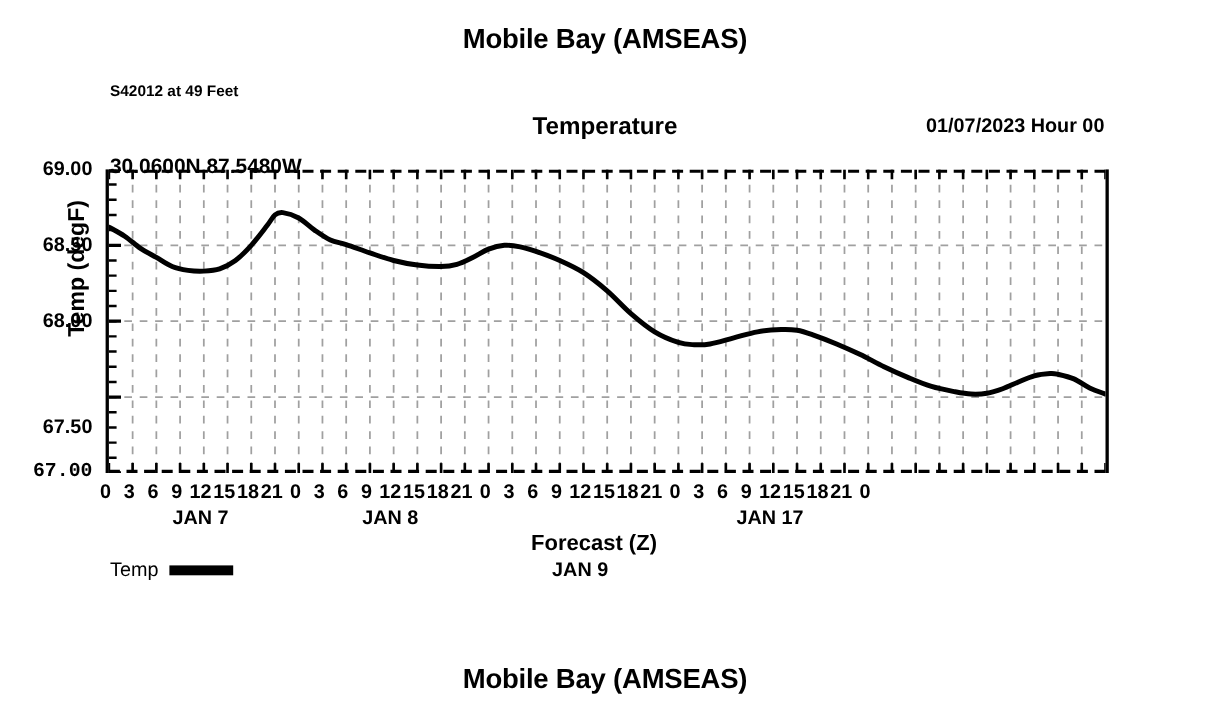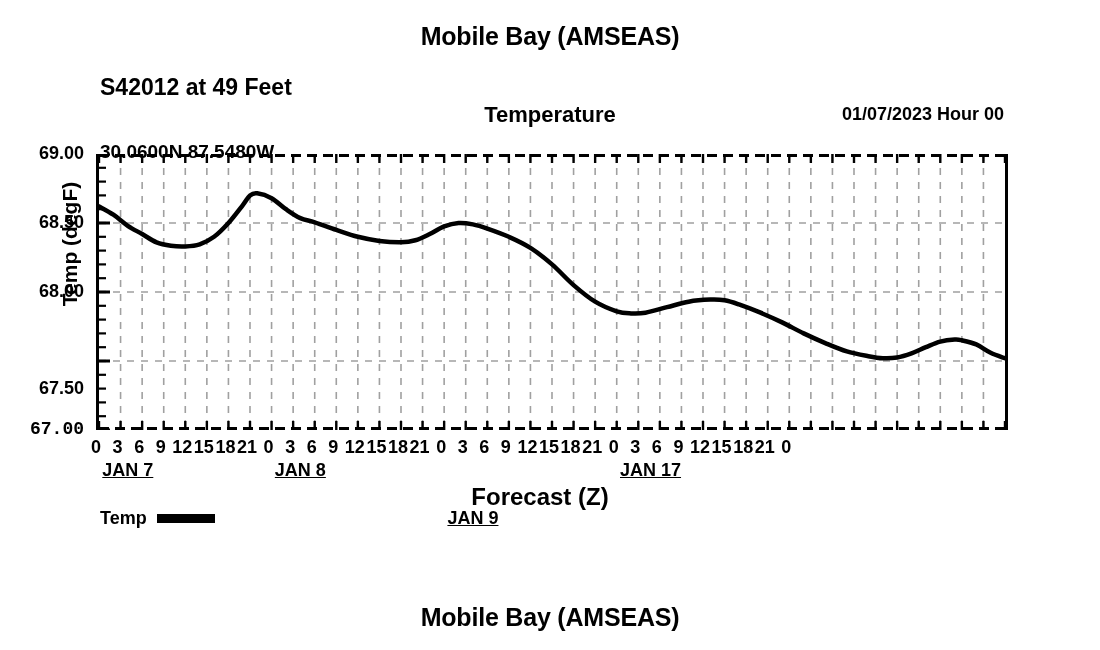--- a/index.html
+++ b/index.html
@@ -23,21 +23,21 @@
     left: 0;
     width: 1100px;
     text-align: center;
     font-size: 25px;
     font-weight: bold;
     letter-spacing: -0.2px;
   }
   #station-name {
     top: 74px;
     left: 100px;
-    font-size: 23px;
+    font-size: 14px;
     font-weight: bold;
   }
   #station-coords {
     top: 103px;
     left: 100px;
     font-size: 19px;
     font-weight: bold;
     margin-top: 38px;
   }
   #subtitle-variable {
@@ -98,45 +98,44 @@
     width: 40px;
     margin-left: -20px;
     text-align: center;
     font-size: 18px;
     font-weight: bold;
   }
   .x-day-label {
     top: 460px;
     width: 160px;
     margin-left: -80px;
-    text-align: left;
-    font-size: 18px;
-    font-weight: bold;
-    text-decoration: underline;
+    text-align: center;
+    font-size: 18px;
+    font-weight: bold;
   }
   #x-axis-title {
     top: 483px;
     left: 0;
     width: 1080px;
     text-align: center;
-    font-size: 24px;
+    font-size: 20px;
     font-weight: bold;
   }
 
   
   #legend {
     top: 508px;
     left: 100px;
     display: flex;
     align-items: center;
     gap: 10px;
   }
   #legend-label {
     font-size: 18px;
-    font-weight: bold;
+    font-weight: normal;
   }
   #legend-swatch {
     width: 58px;
     height: 9px;
     background: #000000;
   }
 
   #footer-title {
     top: 603px;
     left: 0;

